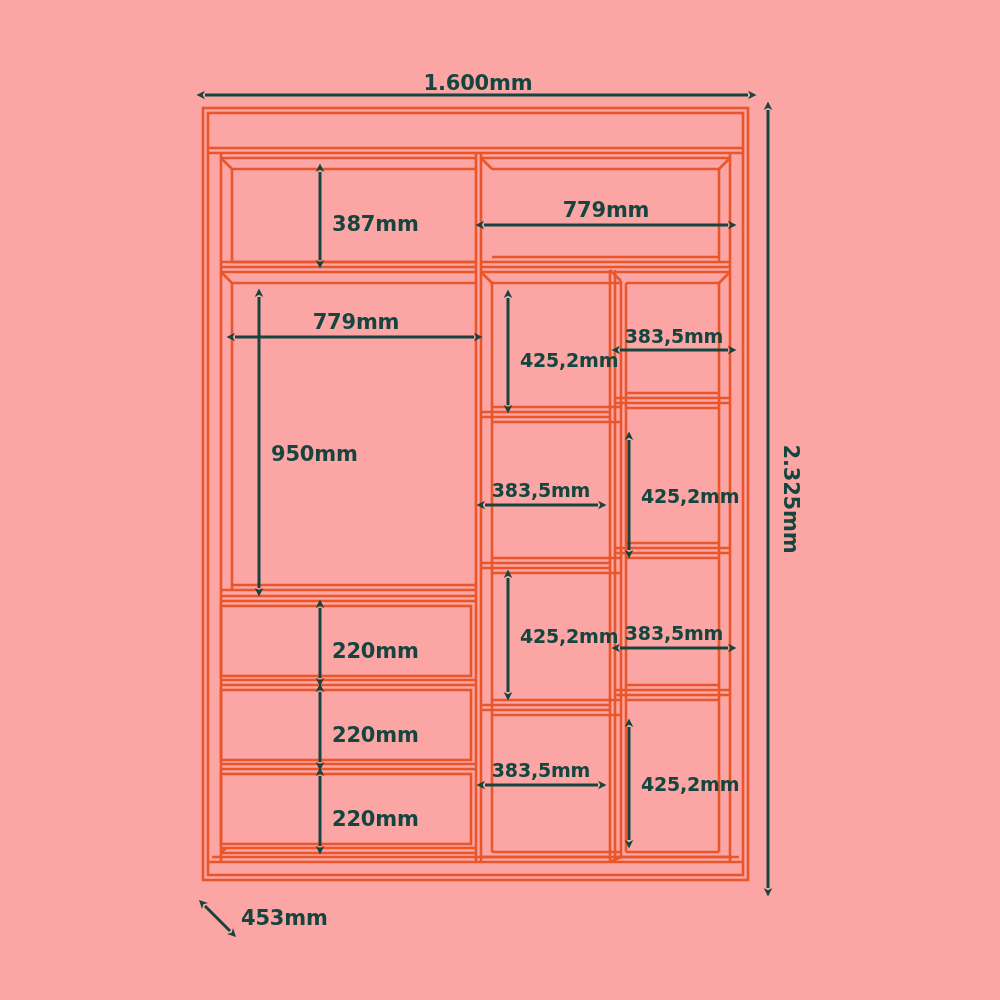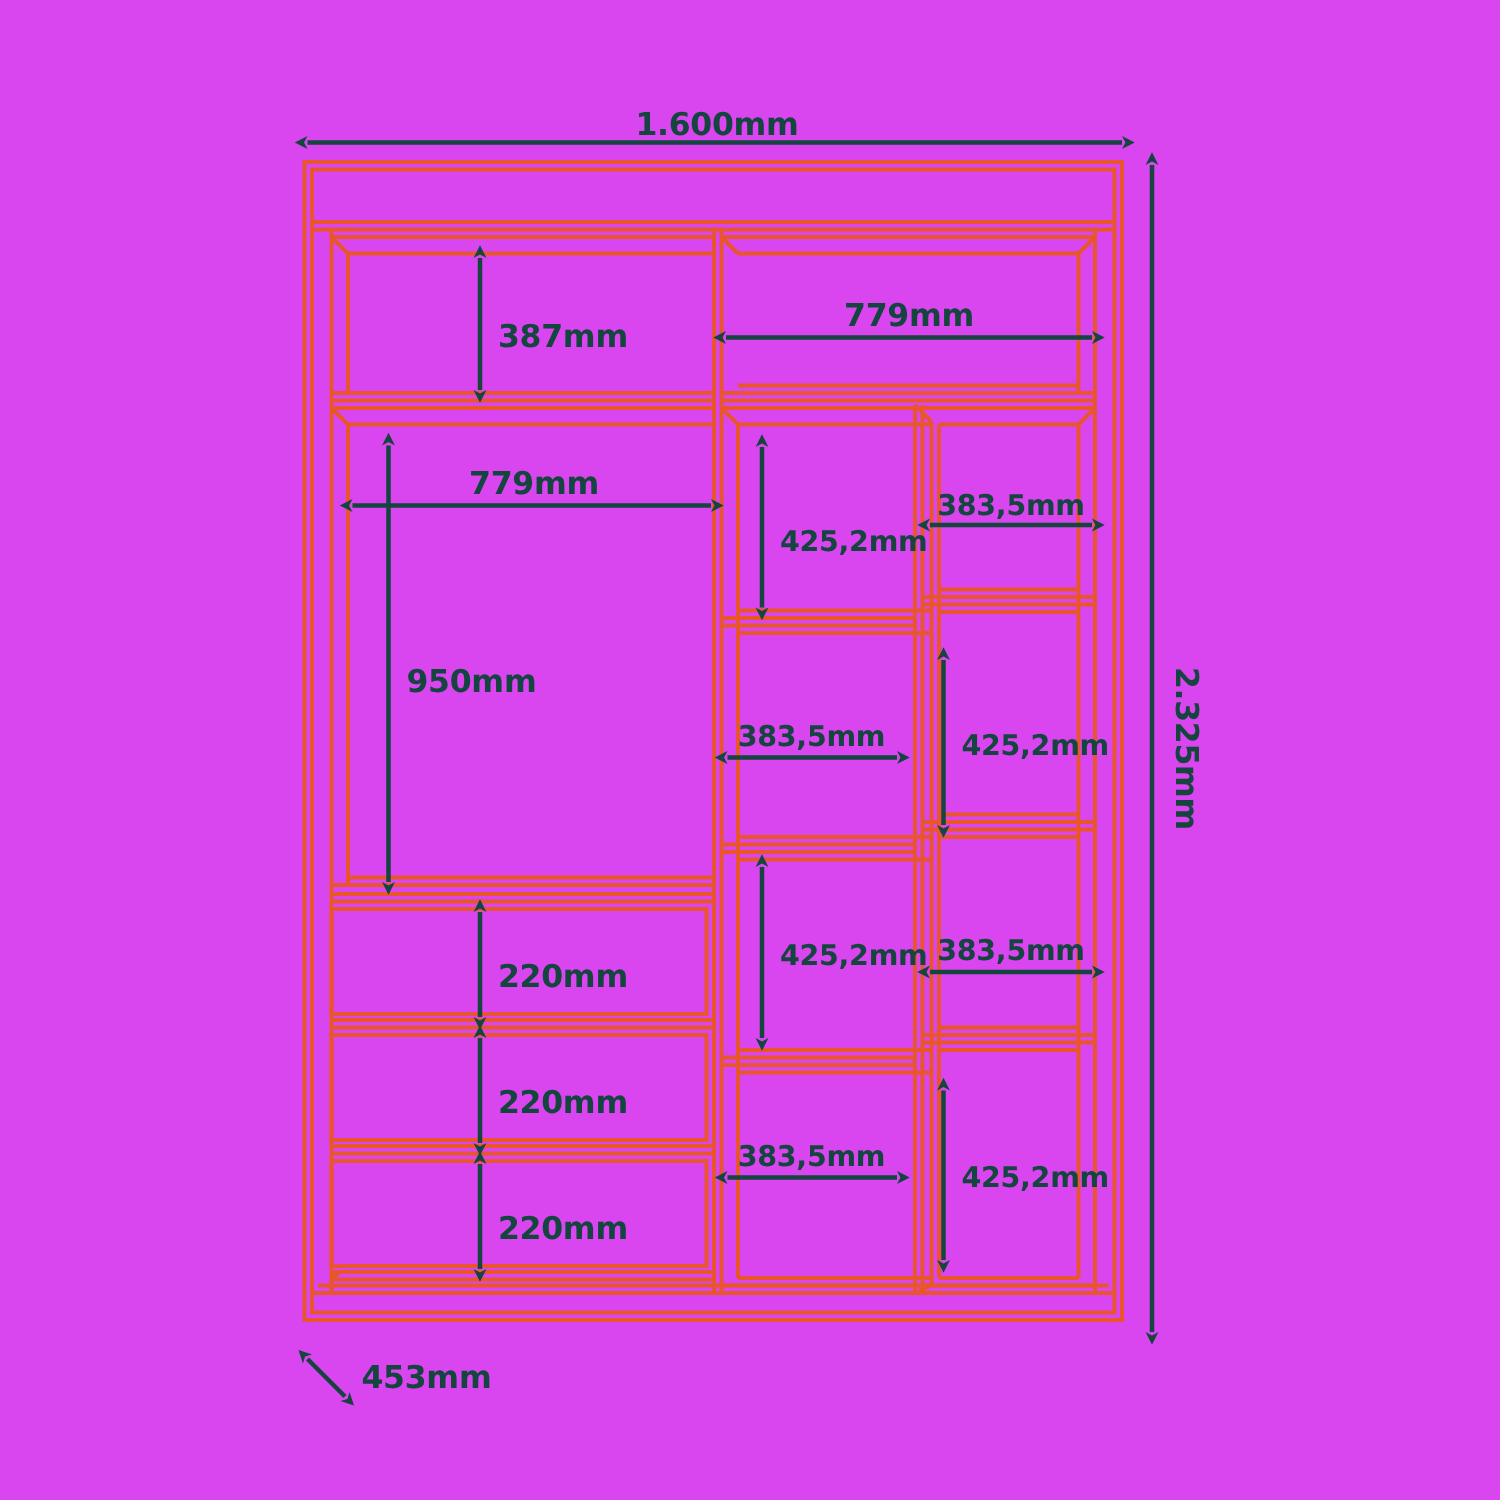--- a/index.html
+++ b/index.html
@@ -10,21 +10,21 @@
   body {
     width: 1000px;
     height: 1000px;
     font-family: "DejaVu Sans", sans-serif;
     overflow: hidden;
   }
   #drawing-root {
     position: relative;
     width: 1000px;
     height: 1000px;
-    background: #d946ef;
+    background: #fca5a5;
   }
   svg#technical-drawing {
     display: block;
     width: 1000px;
     height: 1000px;
   }
   .dim-text {
     font-family: "DejaVu Sans", sans-serif;
     font-size: 19px;
     font-weight: 700;

